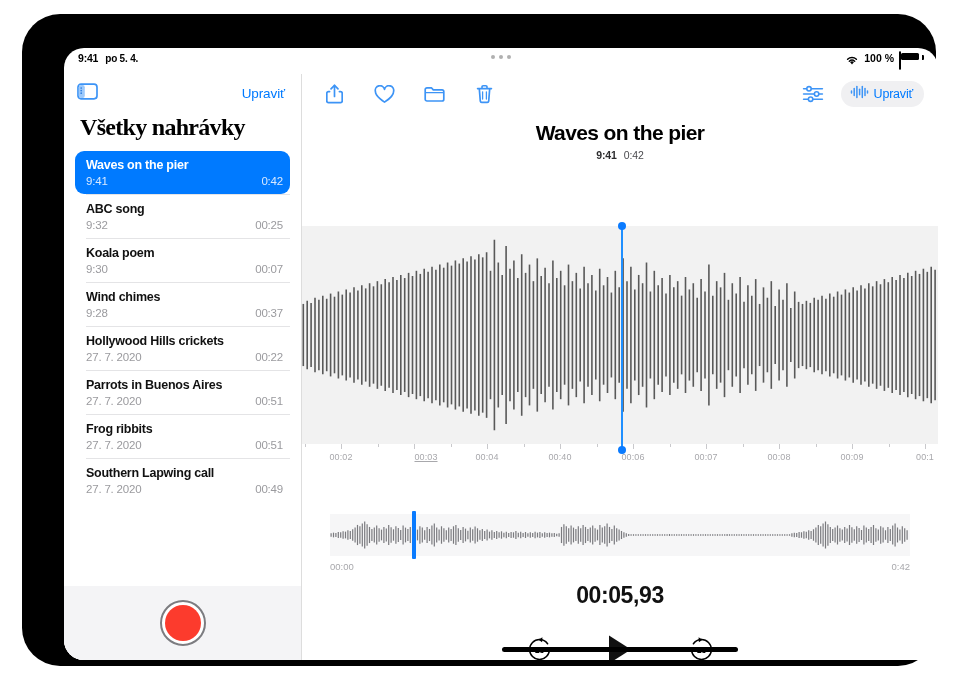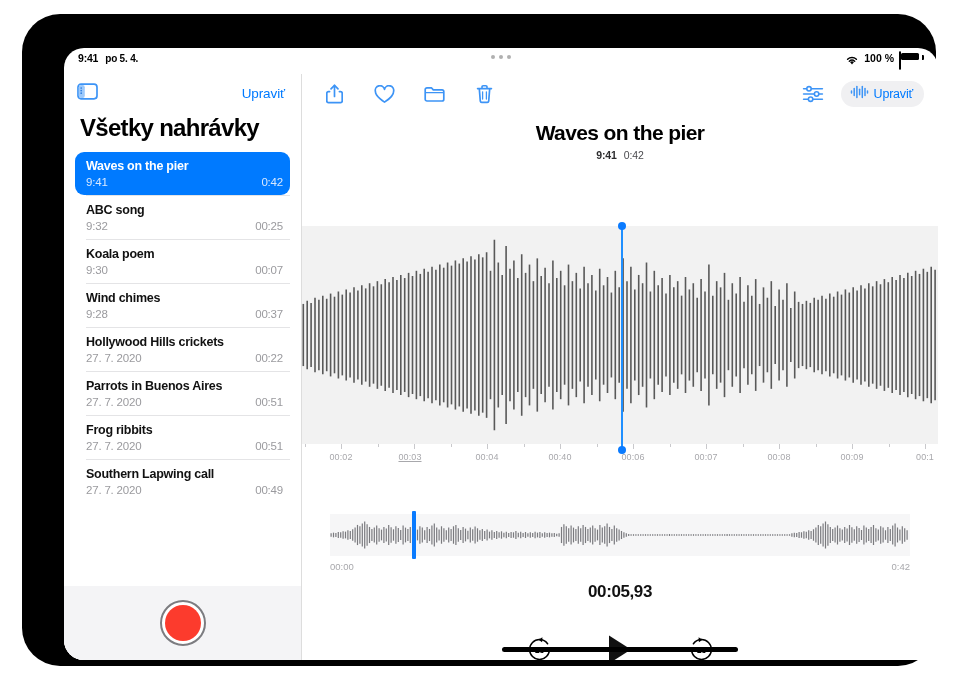--- a/index.html
+++ b/index.html
@@ -144,20 +144,21 @@
     font-size: 13.5px;
     color: #007aff;
     letter-spacing: -0.1px;
   }
   .sidebar-title {
     font-size: 24px;
     font-weight: bold;
     color: #000000;
     letter-spacing: -0.7px;
     padding: 2px 0 10px 16px;
+    font-family: Liberation Serif, serif;
   }
   .rec-list {
     padding: 0 11px;
   }
   .rec-item {
     position: relative;
     padding: 7px 7px 7px 11px;
     border-radius: 9px;
   }
   .rec-item.selected { background: #007aff; }
@@ -366,21 +367,21 @@
     align-items: flex-end;
   }
 
   
   .big-time {
     position: absolute;
     left: 0;
     top: 508px;
     width: 636px;
     text-align: center;
-    font-size: 17px;
+    font-size: 23px;
     font-weight: bold;
     color: #111111;
     letter-spacing: -0.4px;
   }
   .transport {
     position: absolute;
     left: 0;
     top: 558px;
     width: 636px;
     display: flex;
@@ -768,21 +769,21 @@
                   <line x1="625.3" x2="625.3" y1="45.8345" y2="172.1655" stroke="#595959" stroke-width="1.6" stroke-linecap="butt"></line>
                   <line x1="629.1999999999999" x2="629.1999999999999" y1="40.657" y2="177.34300000000002" stroke="#595959" stroke-width="1.6" stroke-linecap="butt"></line>
                   <line x1="633.0999999999999" x2="633.0999999999999" y1="43.76350000000001" y2="174.23649999999998" stroke="#595959" stroke-width="1.6" stroke-linecap="butt"></line>
                 </svg></div>
           </div>
 
           <div class="ruler">
               <div class="ruler-tick" style="left: 39px;"></div>
               <div class="ruler-label" style="left: 39px;">00:02</div>
               <div class="ruler-tick" style="left: 112px;"></div>
-              <div class="ruler-label" style="left: 108px; text-decoration: underline;">00:03</div>
+              <div class="ruler-label" style="left: 124px; text-decoration: underline;">00:03</div>
               <div class="ruler-tick" style="left: 185px;"></div>
               <div class="ruler-label" style="left: 185px;">00:04</div>
               <div class="ruler-tick" style="left: 258px;"></div>
               <div class="ruler-label" style="left: 258px;">00:40</div>
               <div class="ruler-tick" style="left: 331px;"></div>
               <div class="ruler-label" style="left: 331px;">00:06</div>
               <div class="ruler-tick" style="left: 404px;"></div>
               <div class="ruler-label" style="left: 404px;">00:07</div>
               <div class="ruler-tick" style="left: 477px;"></div>
               <div class="ruler-label" style="left: 477px;">00:08</div>

